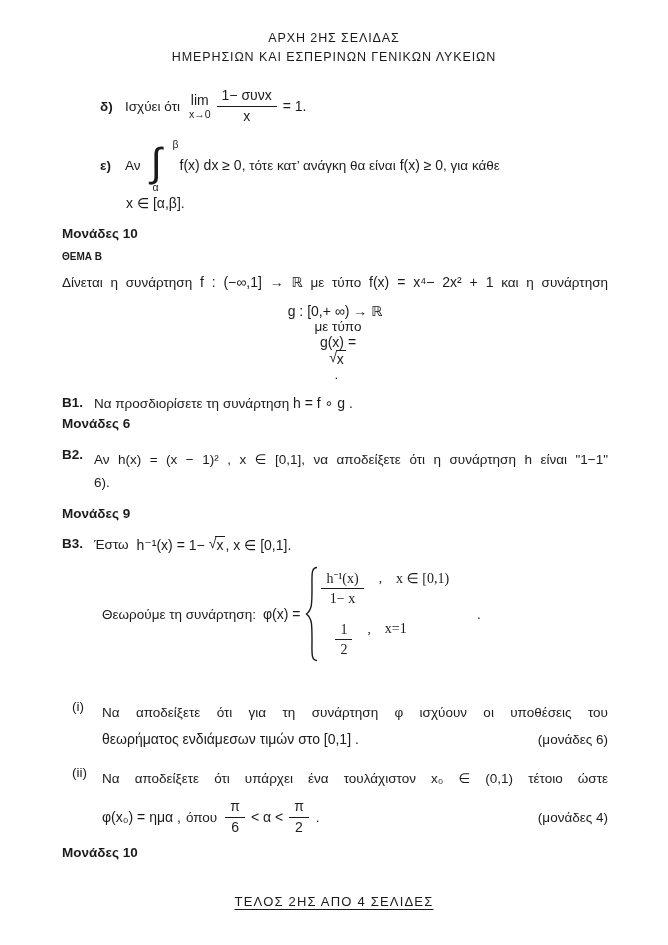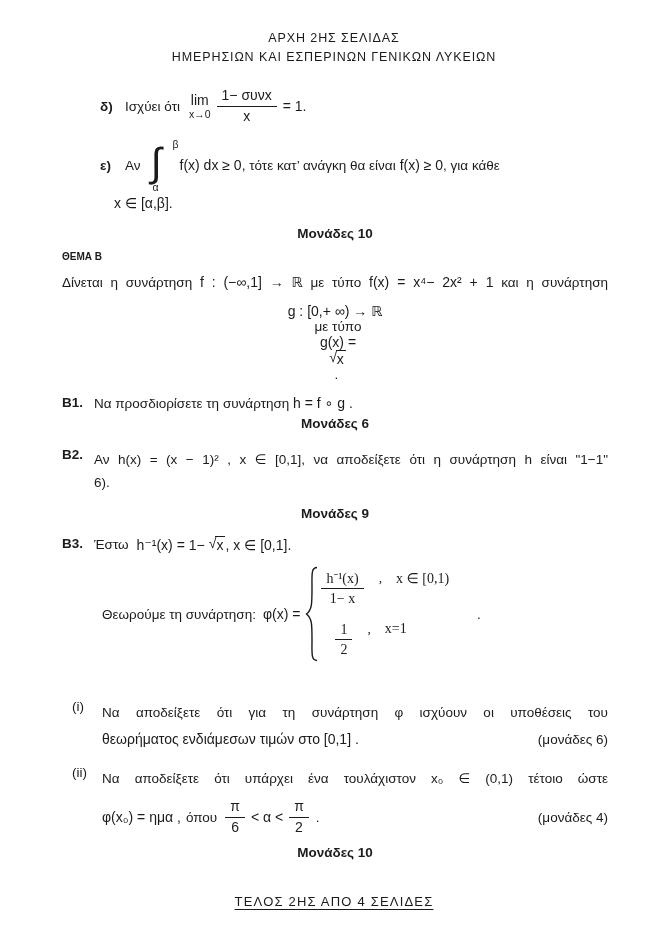--- a/index.html
+++ b/index.html
@@ -52,21 +52,21 @@
   .bq { display:flex; align-items:flex-start; }
   .bq-label { width:32px; flex:none; font-weight:bold; }
   .bq-body { flex:1; }
 
   
   .sub-item { display:flex; align-items:flex-start; margin-left:10px; }
   .sub-label { width:30px; flex:none; }
   .sub-body { flex:1; }
 
   .just { text-align:justify; text-align-last:justify; }
-  .marks { text-align:center; font-weight:bold; }
+  .marks { text-align:left; font-weight:bold; }
   .line27 { line-height:27px; }
 
   .cases { display:flex; flex-direction:column; gap:13px; margin-left:2px; }
   .case-row { display:flex; align-items:flex-start;font-family:Liberation Serif, serif; }
   .case-comma { margin-left:15px; }
   .case-cond { margin-left:14px; white-space:nowrap; font-size:14px; }
 
   .footer { position:absolute; bottom:36px; left:0; width:100%;
     text-align:center; font-size:13px; letter-spacing:1.2px;
     text-decoration:underline; text-underline-offset:3px; }
@@ -104,21 +104,21 @@
         <span class="intblk" style="margin-left:5px;">
           <span class="int-sign">∫</span>
           <span class="int-sup">β</span>
           <span class="int-sub">α</span>
         </span>
         <span class="fm">f(x) dx ≥ 0</span>
         <span style="margin-right:4px;">, τότε κατ’ ανάγκη θα είναι</span>
         <span class="fm">f(x) ≥ 0</span>
         <span>, για κάθε</span>
       </div>
-      <div class="fm" style="margin-left:14px; margin-top:5px;">x ∈ [α,β].</div>
+      <div class="fm" style="margin-left:26px; margin-top:5px;">x ∈ [α,β].</div>
     </div>
 
     <div class="marks" style="margin-top:15px;">Μονάδες 10</div>
 
     <div class="bold" style="margin-top:10px; font-size:10px;">ΘΕΜΑ Β</div>
 
     <div style="margin-top:7px;">
       <div class="just line27">
         <span>Δίνεται η συνάρτηση</span>
         <span class="fm">f : (−∞,1] → ℝ</span>

